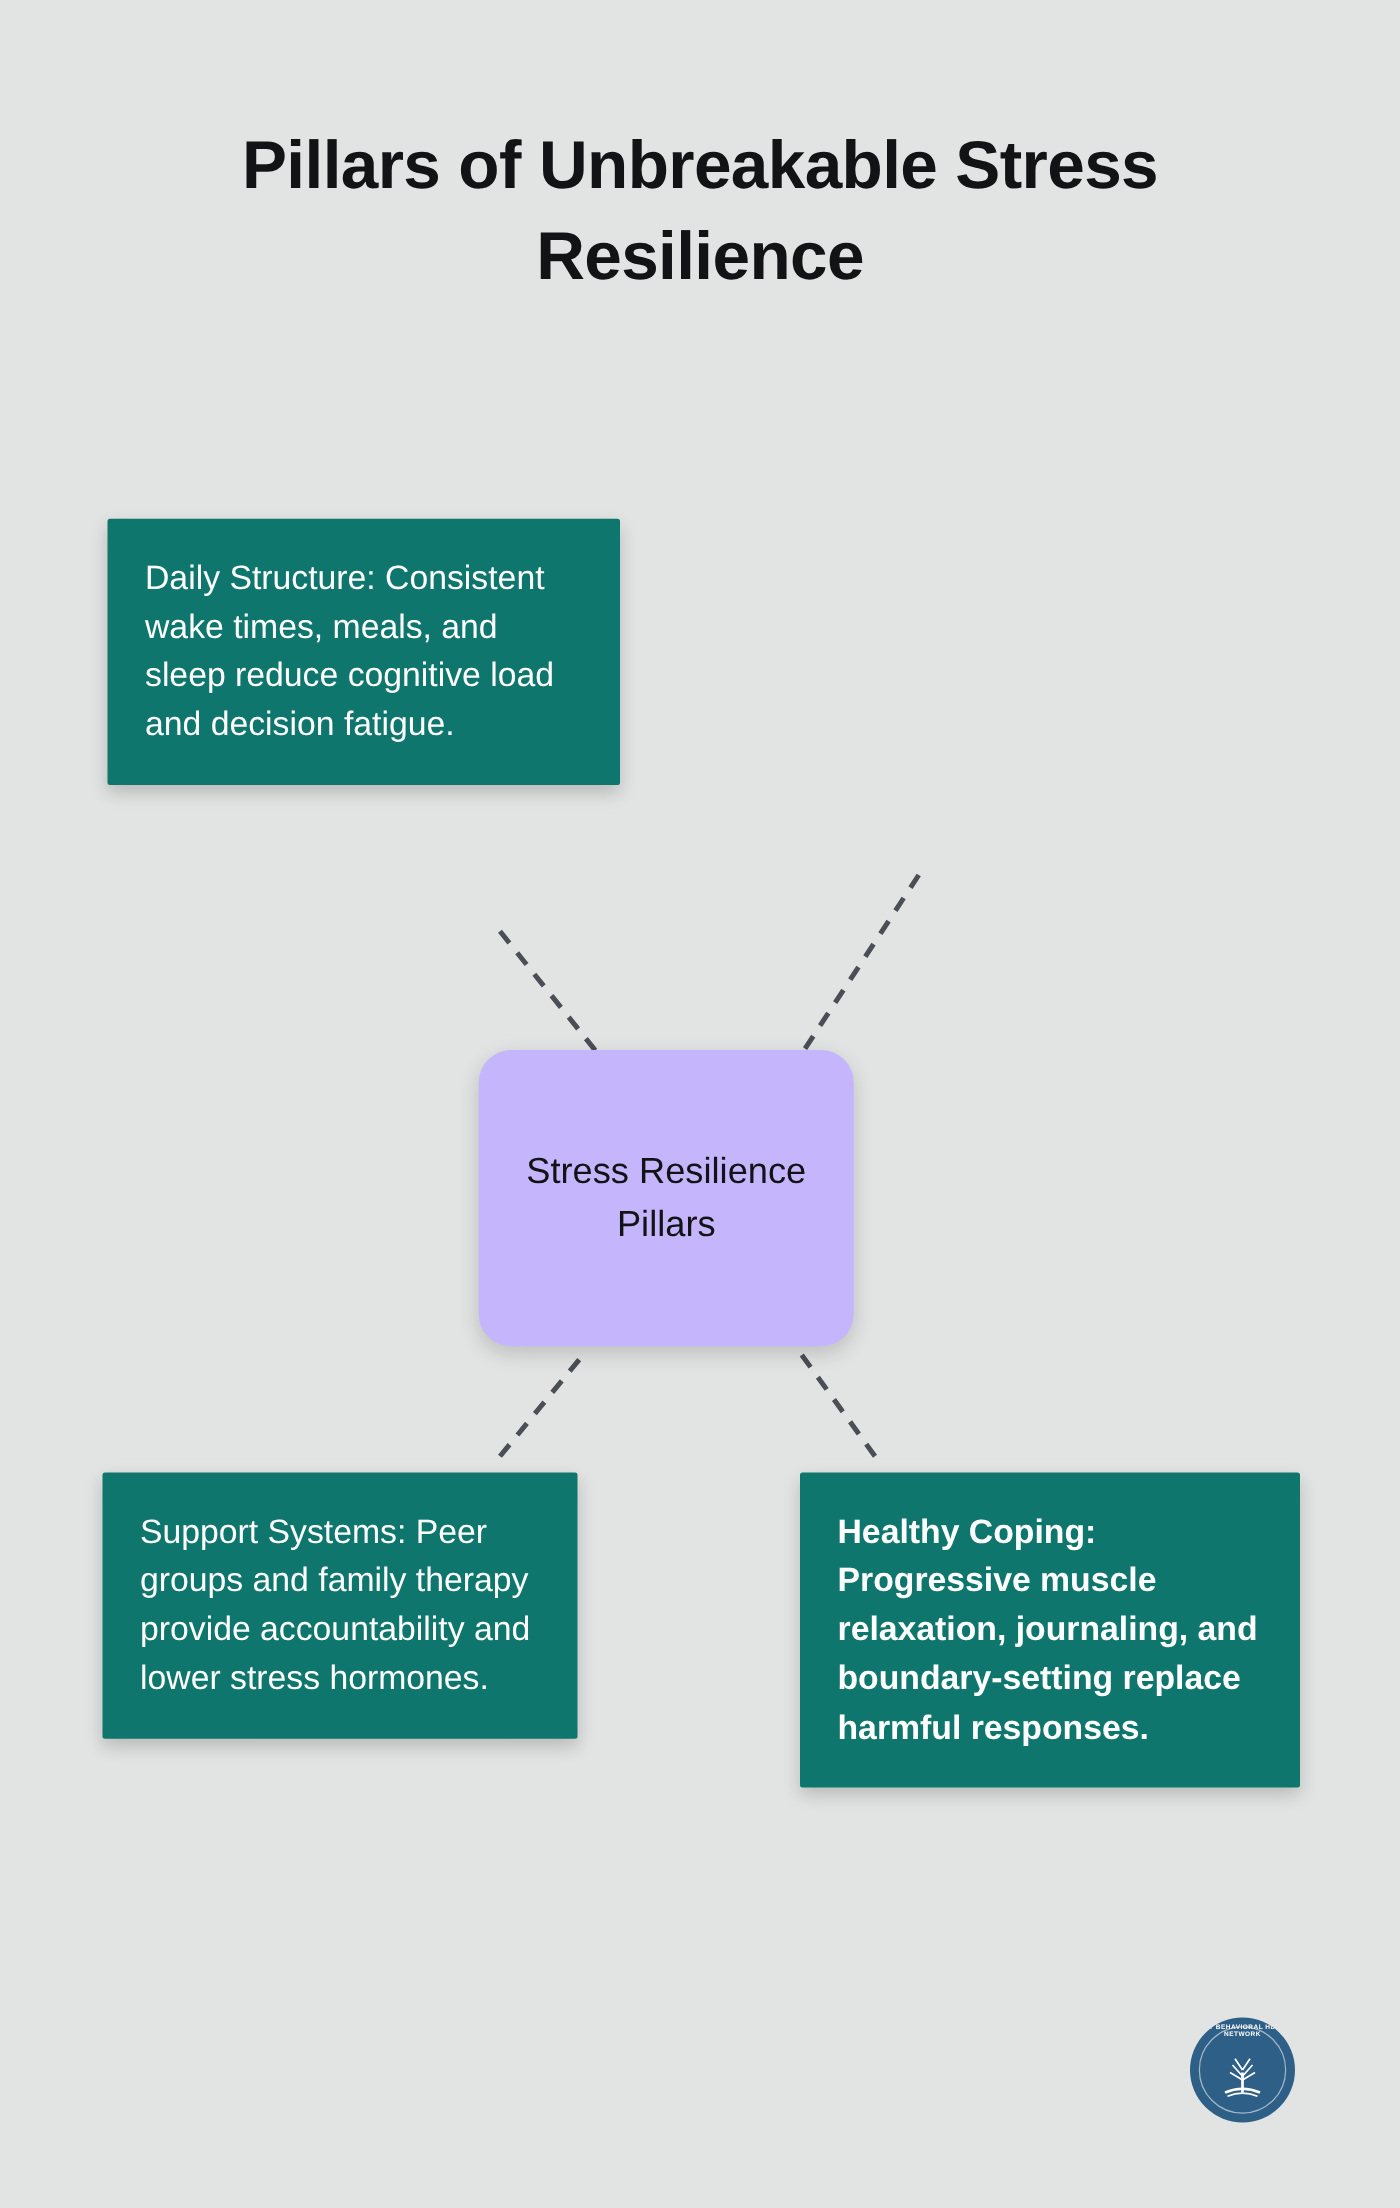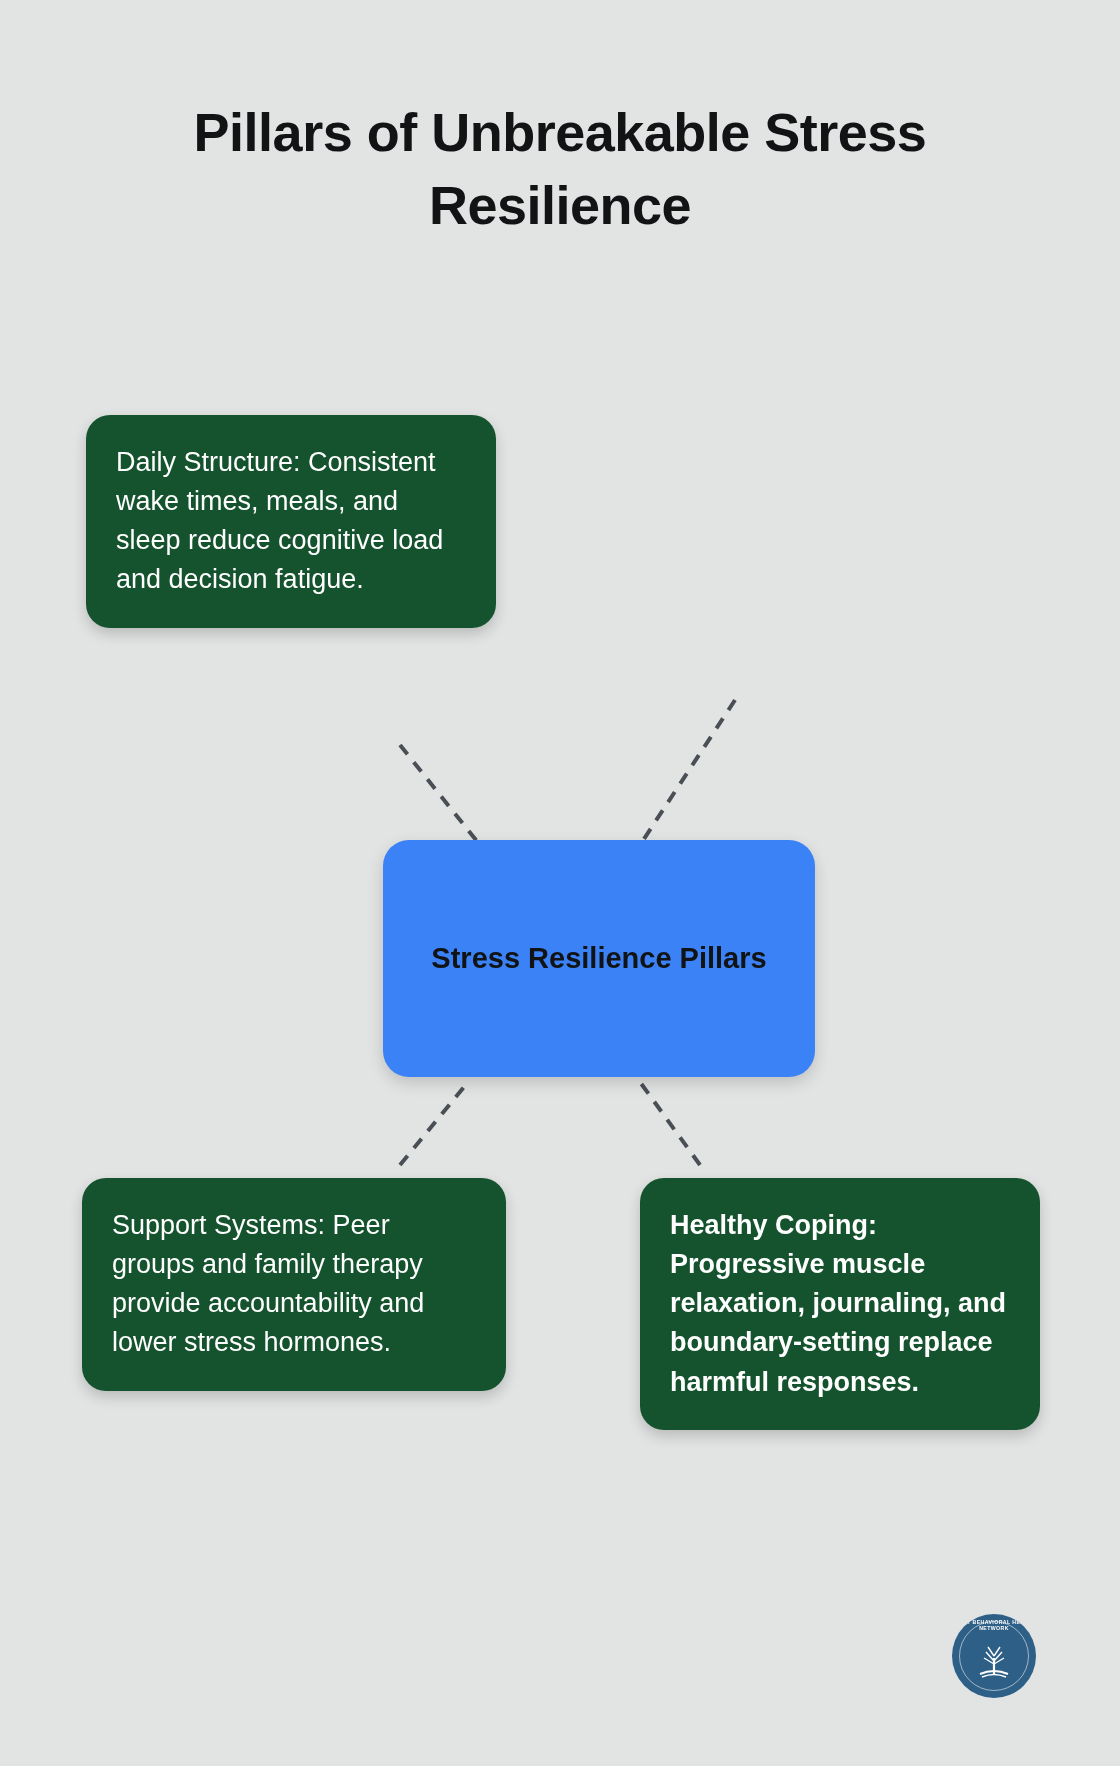--- a/index.html
+++ b/index.html
@@ -39,51 +39,51 @@
     top: 0;
     left: 0;
     width: 1120px;
     height: 1766px;
     pointer-events: none;
   }
 
   .node {
     position: absolute;
     box-sizing: border-box;
-    border-radius: 24px;
-    background: #14532d;
+    border-radius: 2px;
+    background: #0f766e;
     color: #ffffff;
     font-size: 27px;
     line-height: 1.45;
     padding: 28px 30px;
     box-shadow: 0 6px 14px rgba(0,0,0,0.18);
   }
 
   .node.n1 { left: 86px;  top: 415px;  width: 410px; }
   .node.n2 { left: 640px; top: 415px;  width: 400px; }
-  .node.n3 { left: 82px;  top: 1178px; width: 424px; }
+  .node.n3 { left: 82px;  top: 1178px; width: 380px; }
   .node.n4 { left: 640px; top: 1178px; width: 400px; font-weight: bold; }
 
   .center-node {
     position: absolute;
     left: 383px;
     top: 840px;
-    width: 432px;
+    width: 300px;
     height: 237px;
     box-sizing: border-box;
     border-radius: 26px;
-    background: #3b82f6;
+    background: #c4b5fd;
     box-shadow: 0 6px 16px rgba(0,0,0,0.16);
     display: flex;
     align-items: center;
     justify-content: center;
     text-align: center;
     color: #111314;
     font-size: 29px;
-    font-weight: bold;
+    font-weight: normal;
     line-height: 1.45;
     padding: 0 36px;
   }
 
   .logo {
     position: absolute;
     left: 952px;
     top: 1614px;
     width: 84px;
     height: 84px;

